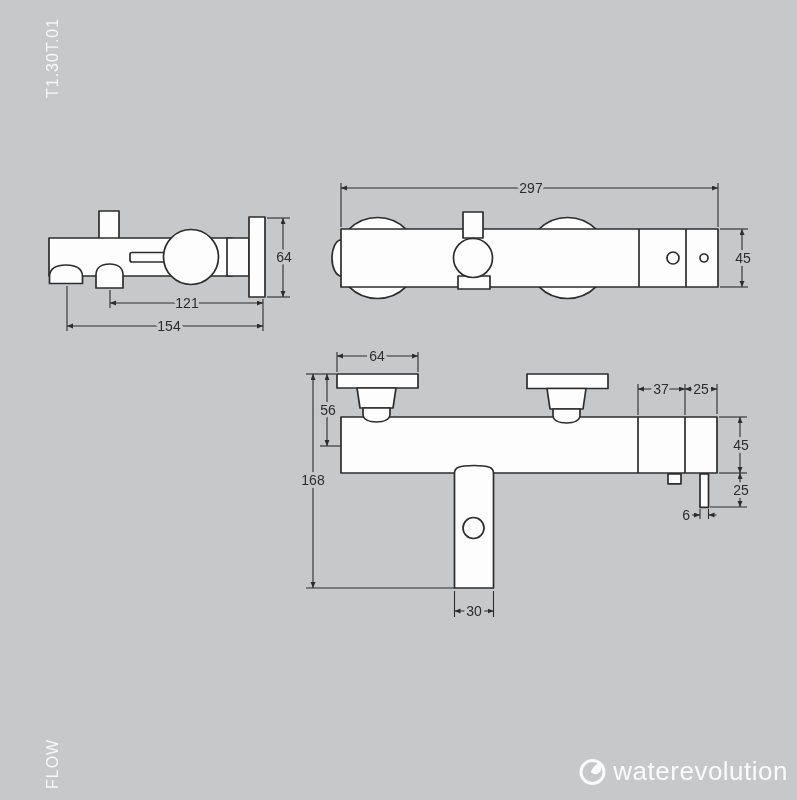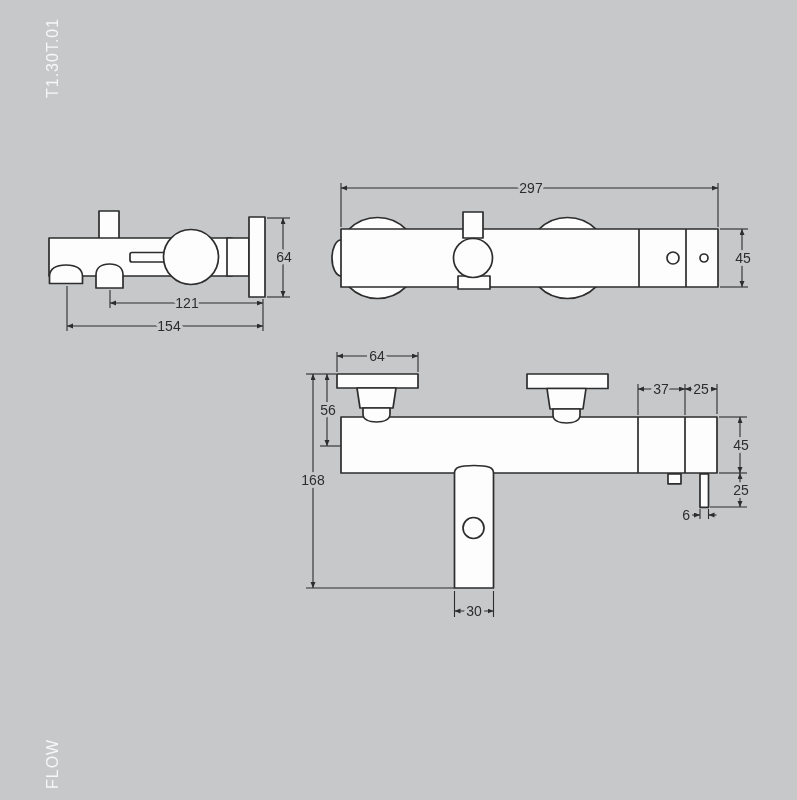--- a/index.html
+++ b/index.html
@@ -163,14 +163,21 @@
       <g>
         <line class="dl" x1="700" y1="509" x2="700" y2="519"></line>
         <line class="dl" x1="708.5" y1="509" x2="708.5" y2="519"></line>
         <line class="dl" x1="692" y1="515" x2="700" y2="515" marker-end="url(#ar)"></line>
         <line class="dl" x1="708.5" y1="515" x2="716.5" y2="515" marker-start="url(#ar)"></line>
         <text class="dim end" x="690" y="520">6</text>
       </g>
     </g>
   </svg>
 
+  <div class="logo">
+    <svg width="31" height="31" viewBox="0 0 31 31">
+      <circle cx="15.5" cy="16" r="11.5" fill="none" stroke="#fafafa" stroke-width="3"></circle>
+      <path d="M21.5,7 C24.5,9.5 25.2,13.5 22.7,16.3 C20.2,19 16,18.6 13.8,16 C15.4,12.3 18,8.8 21.5,7 Z" fill="#fafafa"></path>
+    </svg>
+    <span>waterevolution</span>
+  </div>
 
 </div>
 
 </body></html>

